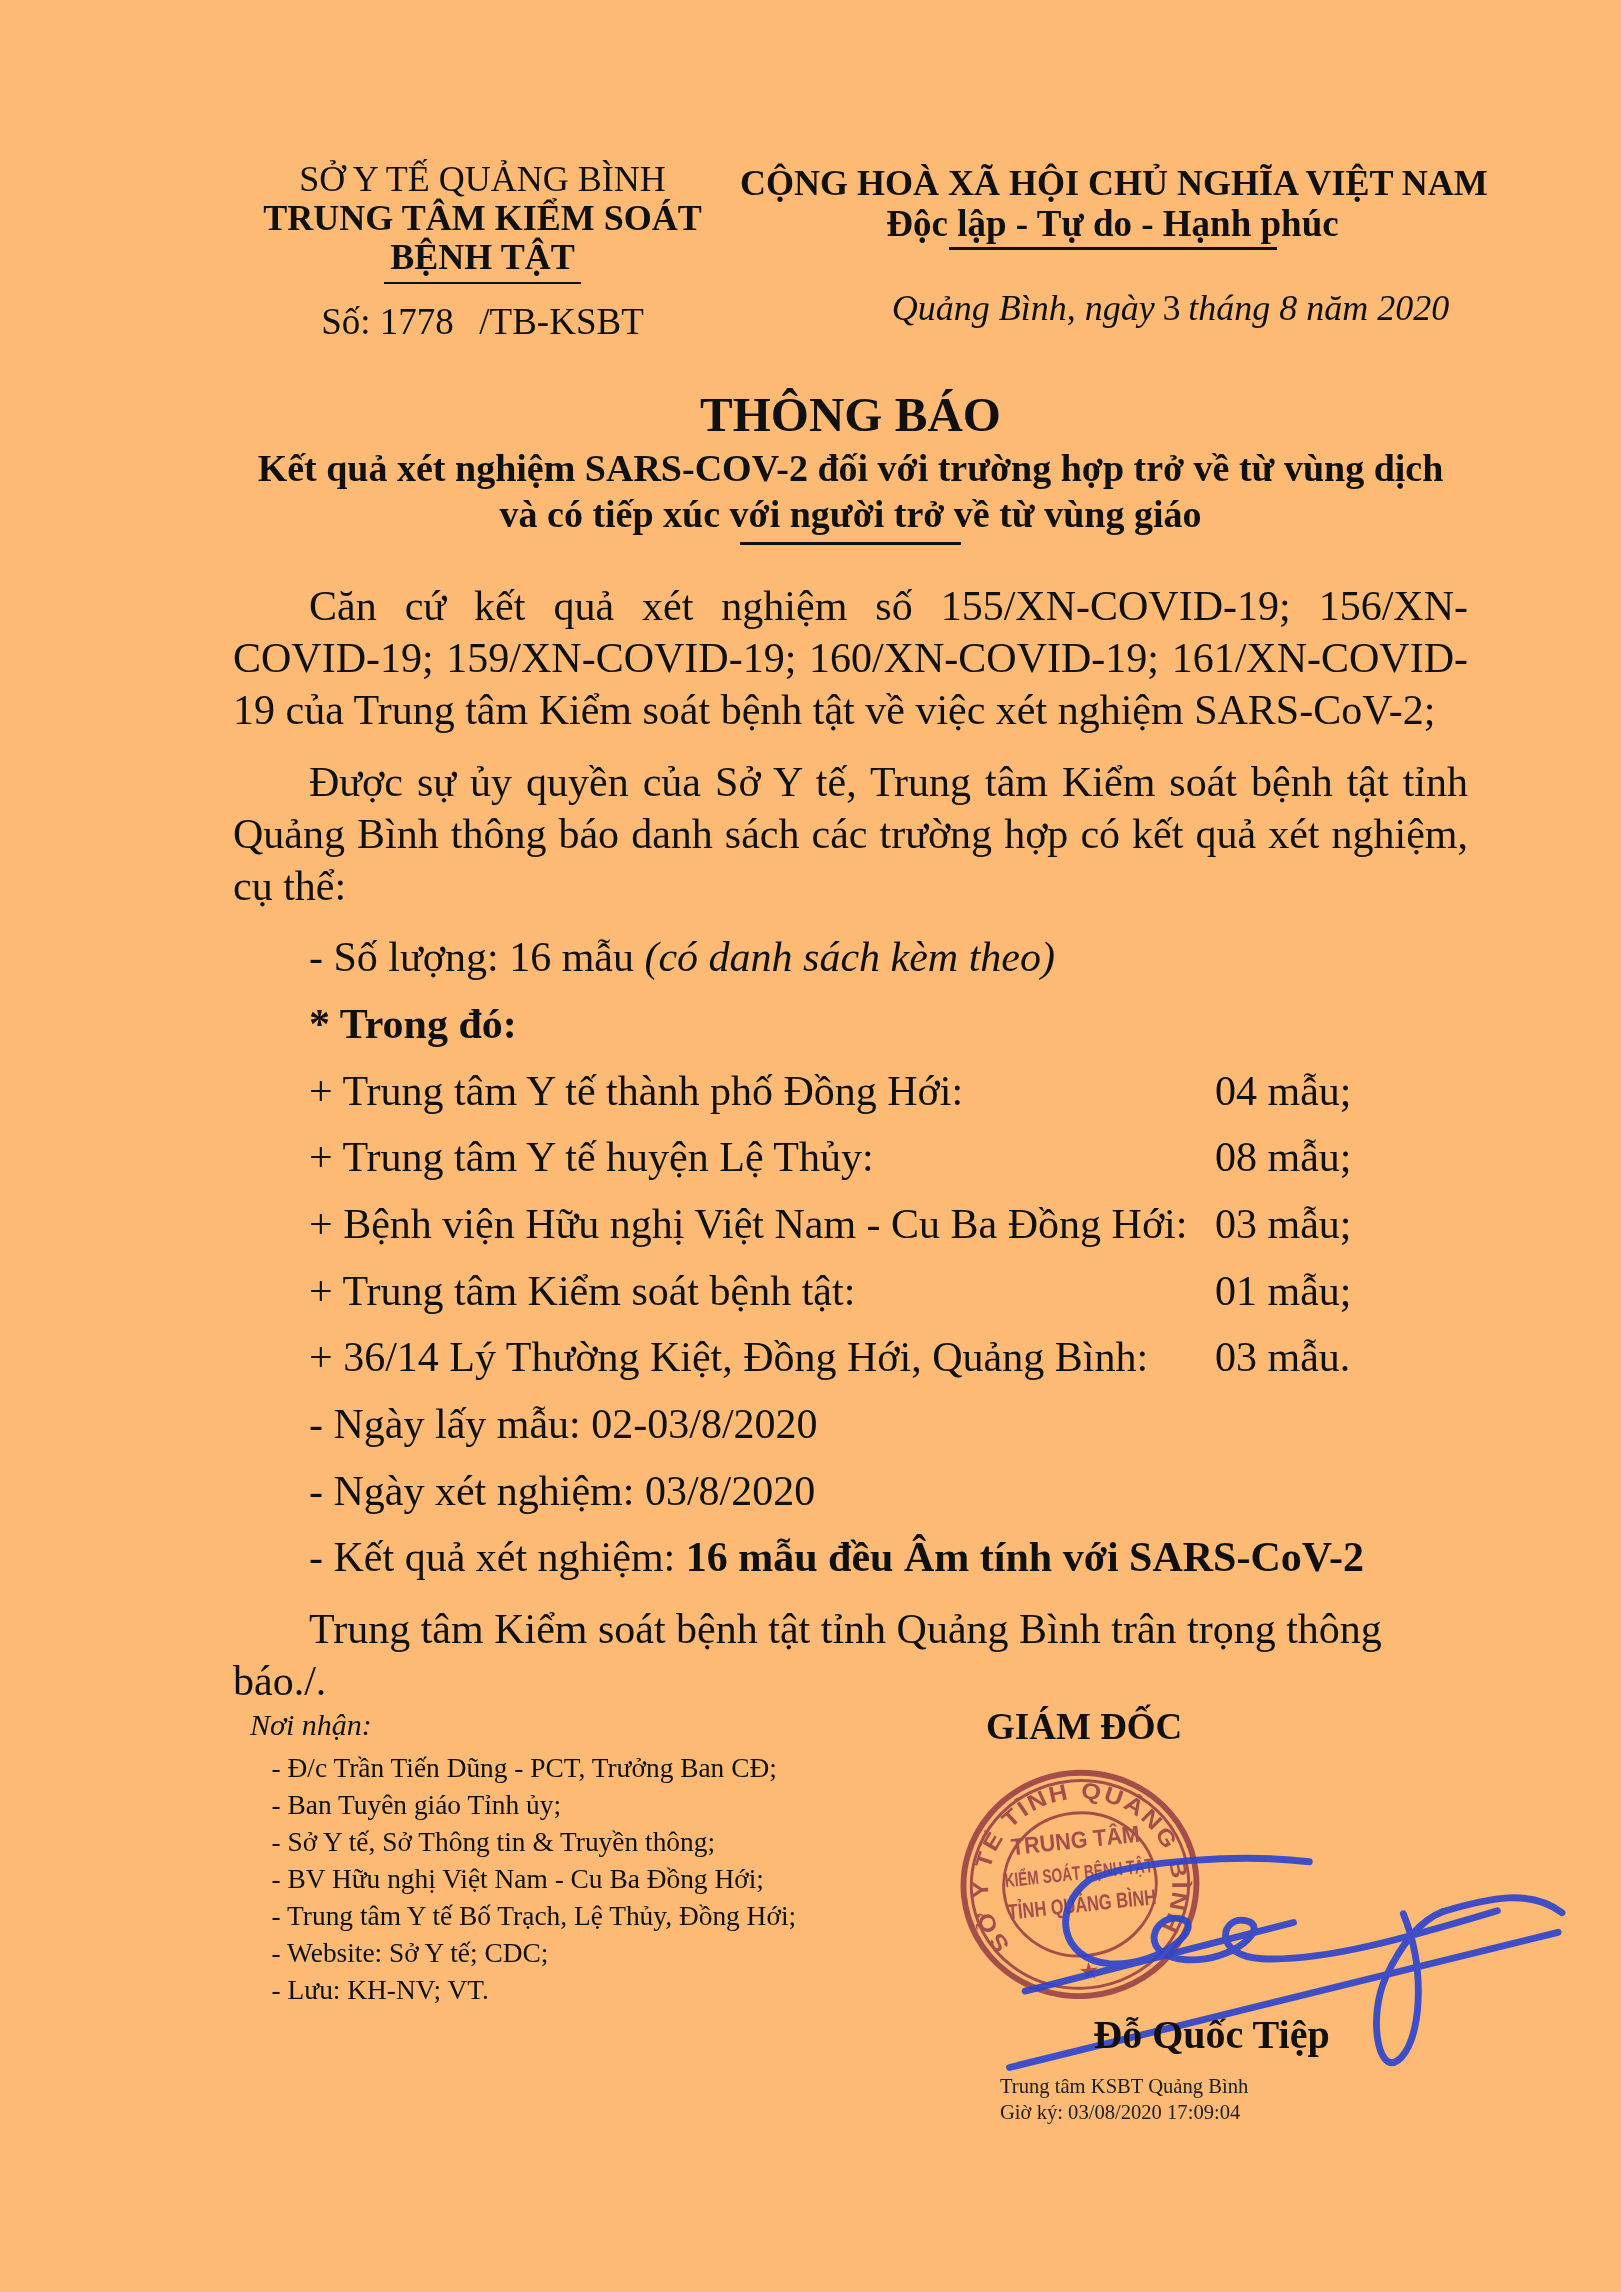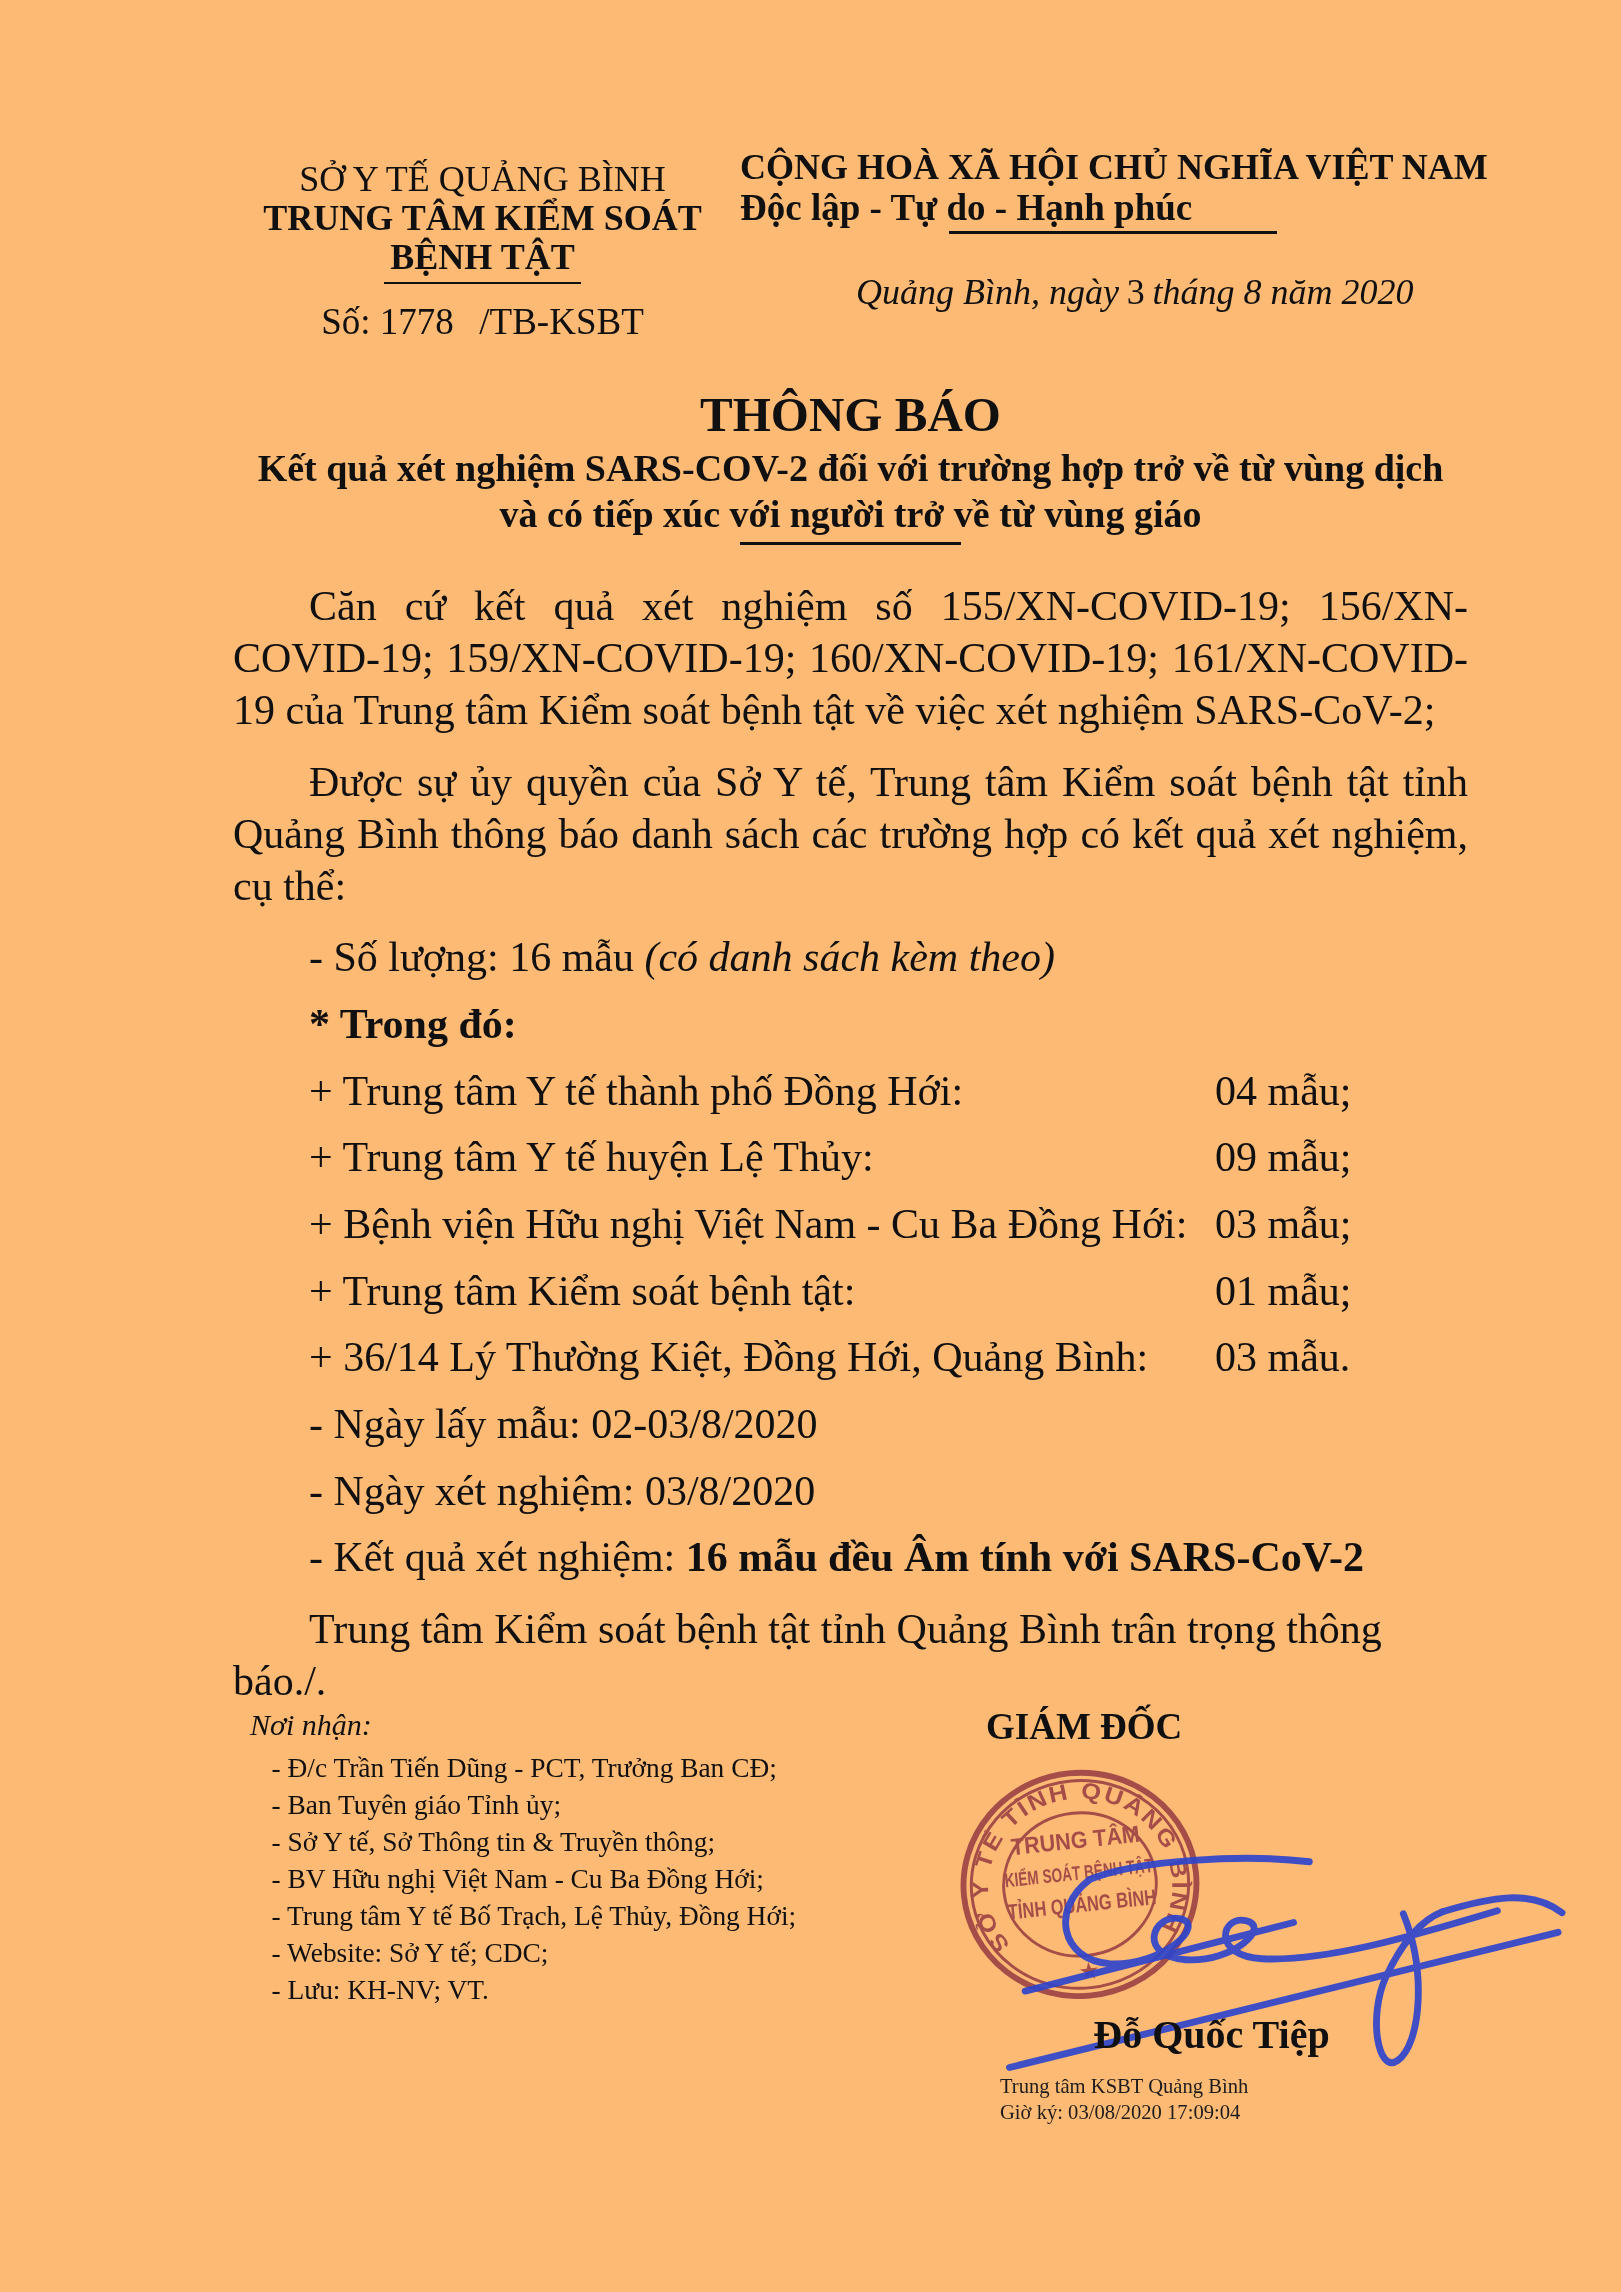--- a/index.html
+++ b/index.html
@@ -10,21 +10,21 @@
   }
   
   .org-block{position:absolute; left:230px; top:160px; width:505px; text-align:center;}
   .org-line1{font-size:36px; line-height:39px; white-space:nowrap;}
   .org-line2{font-size:36px; font-weight:bold; line-height:39px; white-space:nowrap;}
   .org-line3{display:inline-block; font-size:36px; font-weight:bold; line-height:39px;
              border-bottom:2.9px solid #101010; padding:0 5.9px 4.9px;}
   .doc-number{margin-top:15.7px; font-size:37px; white-space:nowrap;}
   .doc-number .gap{display:inline-block; width:25.5px;}
 
-  .national-block{position:absolute; left:740px; top:148px; width:745px; }
+  .national-block{position:absolute; left:740px; top:164px; width:745px; text-align:center;}
   .nat-line1{font-size:36px; font-weight:bold; line-height:39px; white-space:nowrap;}
   .nat-line2{font-size:37px; font-weight:bold; line-height:41px; white-space:nowrap;}
   .nat-rule{width:328px; height:2.9px; background:#101010; margin:2.9px auto 0;}
   .date-line{margin-top:37px; font-size:36px; font-style:italic; padding-left:116px; white-space:nowrap;}
   .date-line .day{font-style:normal; padding:0 7.8px;}
 
   
   .title-block{position:absolute; left:233px; top:388px; width:1235px; text-align:center;}
   .doc-title{font-size:49px; font-weight:bold; line-height:53px;}
   .doc-subtitle{margin-top:3.9px; font-size:38px; font-weight:bold; line-height:46px;}
@@ -91,21 +91,21 @@
     <div class="item"><span>- Số lượng: 16 mẫu </span><span class="it">(có danh sách kèm theo)</span></div>
 
     <div class="item bold">* Trong đó:</div>
 
     <div class="item">
       <span class="lbl">+ Trung tâm Y tế thành phố Đồng Hới:</span>
       <span class="cnt">04 mẫu;</span>
     </div>
     <div class="item">
       <span class="lbl">+ Trung tâm Y tế huyện Lệ Thủy:</span>
-      <span class="cnt">09 mẫu;</span>
+      <span class="cnt">08 mẫu;</span>
     </div>
     <div class="item">
       <span class="lbl">+ Bệnh viện Hữu nghị Việt Nam - Cu Ba Đồng Hới:</span>
       <span class="cnt">03 mẫu;</span>
     </div>
     <div class="item">
       <span class="lbl">+ Trung tâm Kiểm soát bệnh tật:</span>
       <span class="cnt">01 mẫu;</span>
     </div>
     <div class="item">

